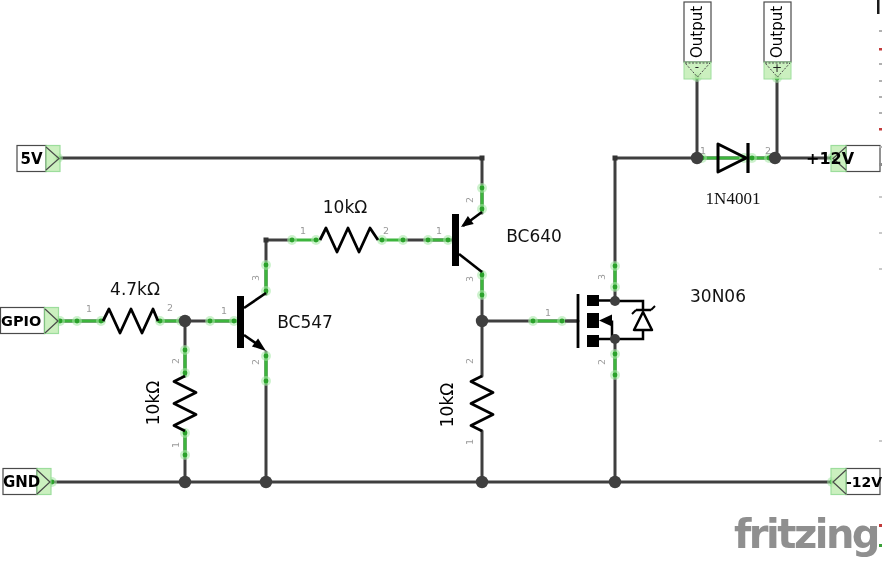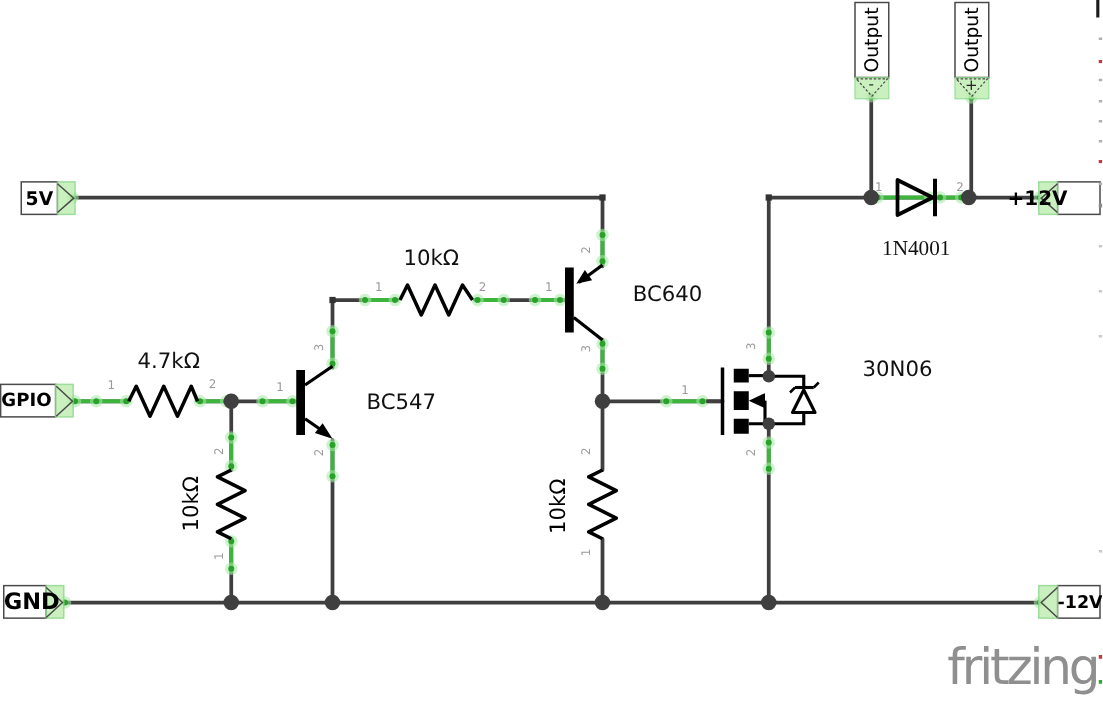--- a/index.html
+++ b/index.html
@@ -14,21 +14,21 @@
   .pn.rot{transform:rotate(-90deg);}
   .vwrap{position:absolute;}
   .vwrap .vtext{display:block;transform:rotate(-90deg);transform-origin:0 0;
       text-align:center;}
   .r3t{width:58px;height:22px;line-height:22px;font-size:17px;transform:rotate(-90deg) translate(-58px,0)!important;}
   .r4t{width:56px;height:22px;line-height:22px;font-size:17px;transform:rotate(-90deg) translate(-56px,0)!important;}
   .outt{width:60px;height:27px;line-height:27px;font-size:15px;transform:rotate(-90deg) translate(-60px,0)!important;}
   .sign{position:absolute;width:12px;height:12px;font-size:12px;line-height:12px;
         text-align:center;color:#222;}
   .watermark{position:absolute;left:694px;top:511px;width:184px;text-align:right;
-        font-size:40px;font-weight:normal;letter-spacing:-2.5px;color:#8f8f8f;}
+        font-size:40px;font-weight:bold;letter-spacing:-2.5px;color:#8f8f8f;}
 </style>
 </head>
 <body>
 
 <div class="canvas">
 
 <svg width="882" height="567" viewBox="0 0 882 567">
 
   <g stroke="#3f3f3f" stroke-width="3" fill="none" stroke-linecap="round">
     <path d="M58,158 H482 V213"></path>
@@ -285,42 +285,42 @@
     <rect x="879" y="232" width="3" height="2" fill="#c9c9c9"></rect>
     <rect x="879" y="268" width="3" height="2" fill="#c9c9c9"></rect>
     <rect x="879" y="440" width="3" height="2" fill="#c9c9c9"></rect>
     <rect x="879" y="524" width="3" height="3" fill="#c23b3b"></rect>
     <rect x="879" y="544" width="3" height="3" fill="#3aa13a"></rect>
   </g>
 </svg>
 
   <span class="txt netlbl" style="left:17px;top:146px;width:29px;line-height:26px;">5V</span>
   <span class="txt netlbl" style="left:1px;top:308px;width:34px;line-height:26px;font-size:14.5px;">GPIO</span>
-  <span class="txt netlbl" style="left:3px;top:469px;width:34px;line-height:26px;font-size:18px;">GND</span>
+  <span class="txt netlbl" style="left:3px;top:469px;width:34px;line-height:26px;font-size:15px;">GND</span>
   <span class="txt netlbl" style="left:806px;top:146px;width:34px;line-height:26px;font-size:16px;">+12V</span>
   <span class="txt netlbl" style="left:846px;top:469px;width:29px;line-height:26px;font-size:14px;">-12V</span>
 
   <div class="vwrap" style="left:684px;top:2px;width:27px;height:60px;">
     <span class="vtext outt">Output</span>
   </div>
   <div class="vwrap" style="left:764px;top:2px;width:27px;height:60px;">
     <span class="vtext outt">Output</span>
   </div>
   <span class="sign" style="left:691px;top:61px;">-</span>
   <span class="sign" style="left:771px;top:62px;">+</span>
 
   <span class="txt val" style="left:100px;top:279px;width:70px;">4.7kΩ</span>
   <span class="txt val" style="left:315px;top:197px;width:60px;">10kΩ</span>
   <div class="vwrap" style="left:142px;top:374px;width:22px;height:58px;">
     <span class="vtext r3t">10kΩ</span>
   </div>
   <div class="vwrap" style="left:436px;top:377px;width:22px;height:56px;">
     <span class="vtext r4t">10kΩ</span>
   </div>
-  <span class="txt val" style="left:272px;top:312px;width:66px;margin-left:16px;">BC547</span>
+  <span class="txt val" style="left:272px;top:312px;width:66px;">BC547</span>
   <span class="txt val" style="left:502px;top:226px;width:64px;">BC640</span>
   <span class="txt val" style="left:653px;top:286px;width:68px;margin-left:31px;">30N06</span>
   <span class="txt val" style="left:694px;top:189px;width:78px;font-family:Liberation Serif, serif;">1N4001</span>
 
   <span class="pn" style="left:82px;top:304px;">1</span>
   <span class="pn" style="left:163px;top:303px;">2</span>
   <span class="pn" style="left:217px;top:306px;">1</span>
   <span class="pn rot" style="left:249px;top:273px;">3</span>
   <span class="pn rot" style="left:249px;top:357px;">2</span>
   <span class="pn rot" style="left:169px;top:356px;">2</span>

